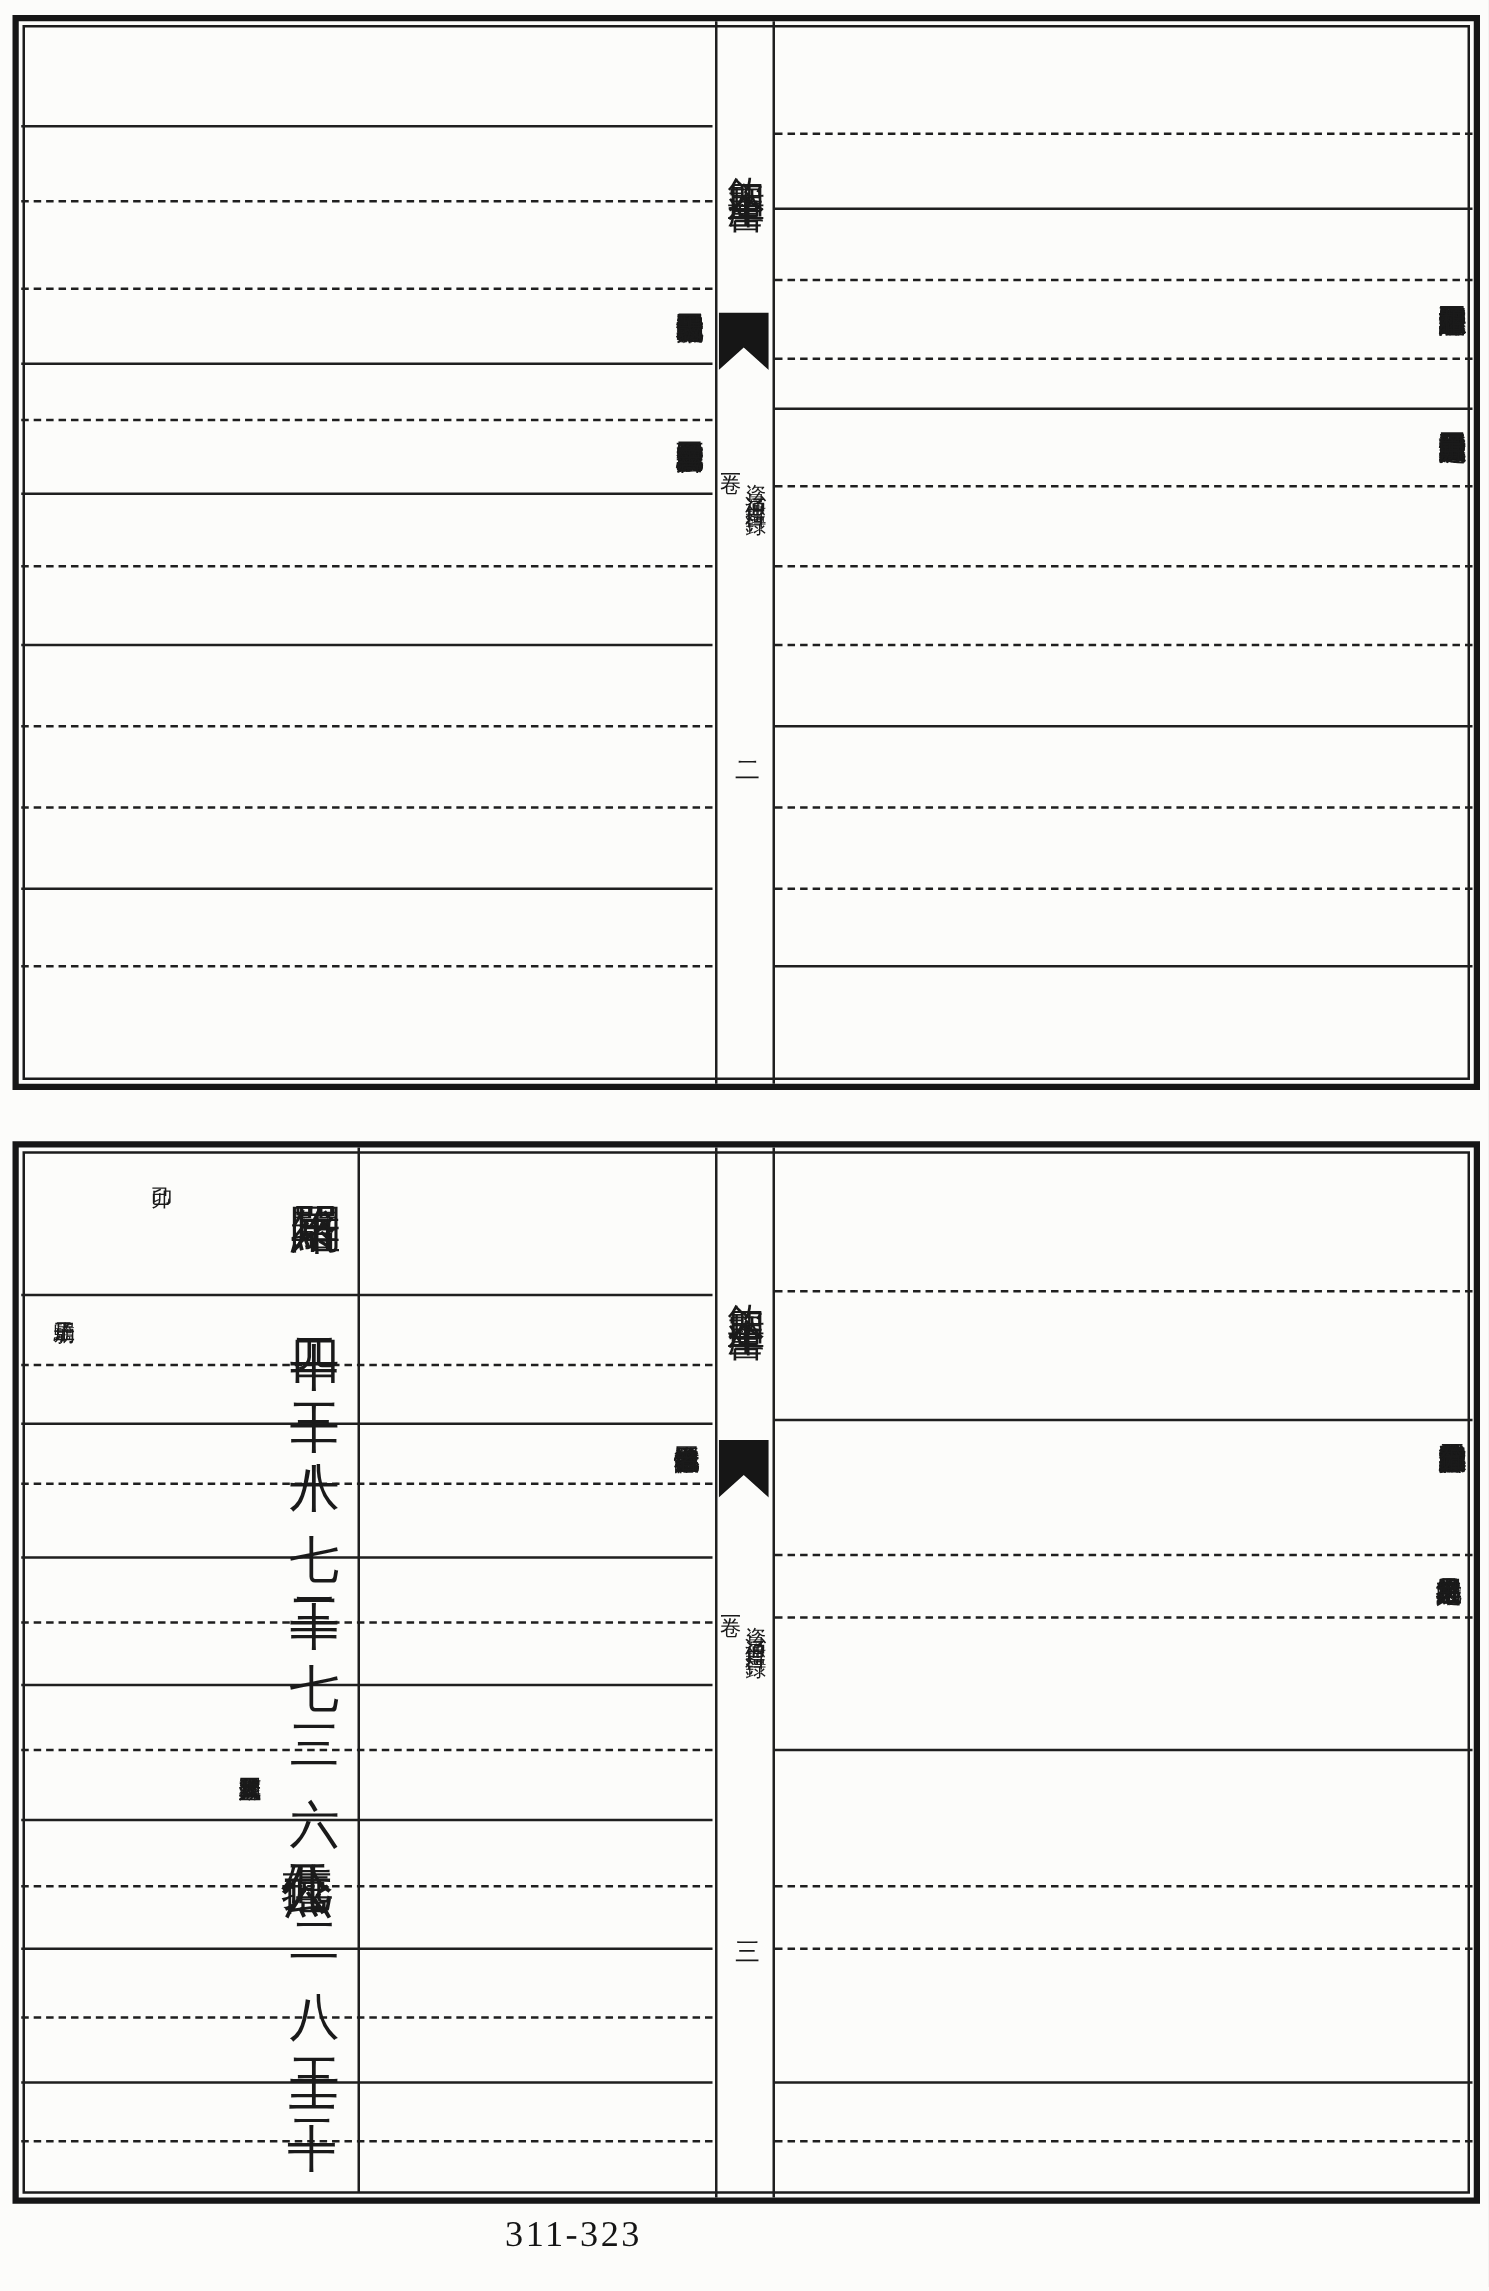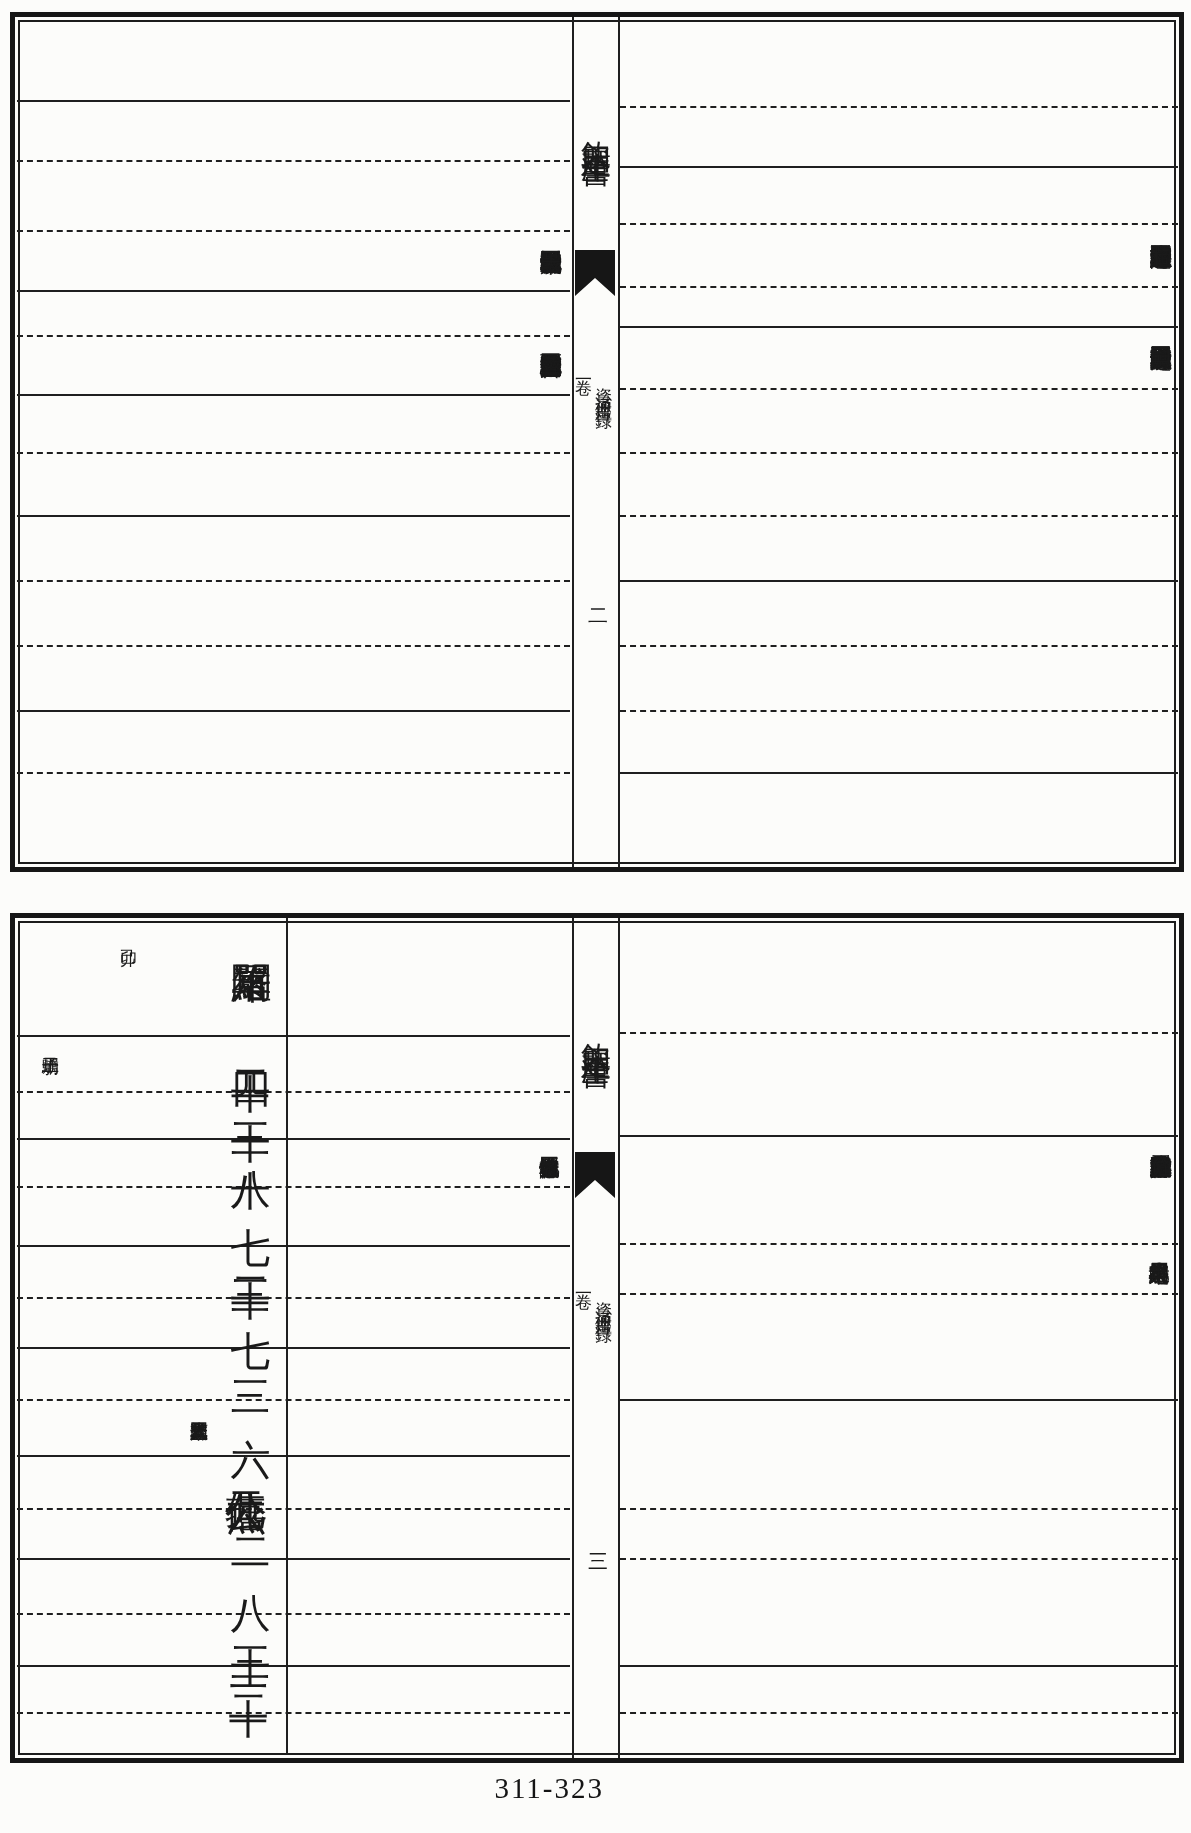--- a/index.html
+++ b/index.html
@@ -19,21 +19,21 @@
   .trow{font-size:22px;line-height:34.6px;}
   .trow2{font-size:21px;line-height:38px;}
   .bltext{font-size:20px;line-height:34px;}
   .big{font-size:40px;line-height:65px;}
   .bigy{font-size:40px;line-height:63px;}
   .big10{font-size:42px;line-height:68px;}
   .big14{font-size:40px;line-height:69px;}
   .note{font-size:17px;line-height:23px;}
   .note9{font-size:18px;line-height:38px;}
   .footer{position:absolute;font-family:"Liberation Serif",serif;font-size:29px;
-          letter-spacing:2px;color:#141414;text-align:right;}
+          letter-spacing:2px;color:#141414;text-align:left;}
   .fishtail{position:absolute;}
 </style>
 </head>
 <body>
 
 <div class="sheet">
 
   <div class="frame" style="left:10px;top:12px;width:1174px;height:860px;">
     <div class="inner"></div>
   </div>

